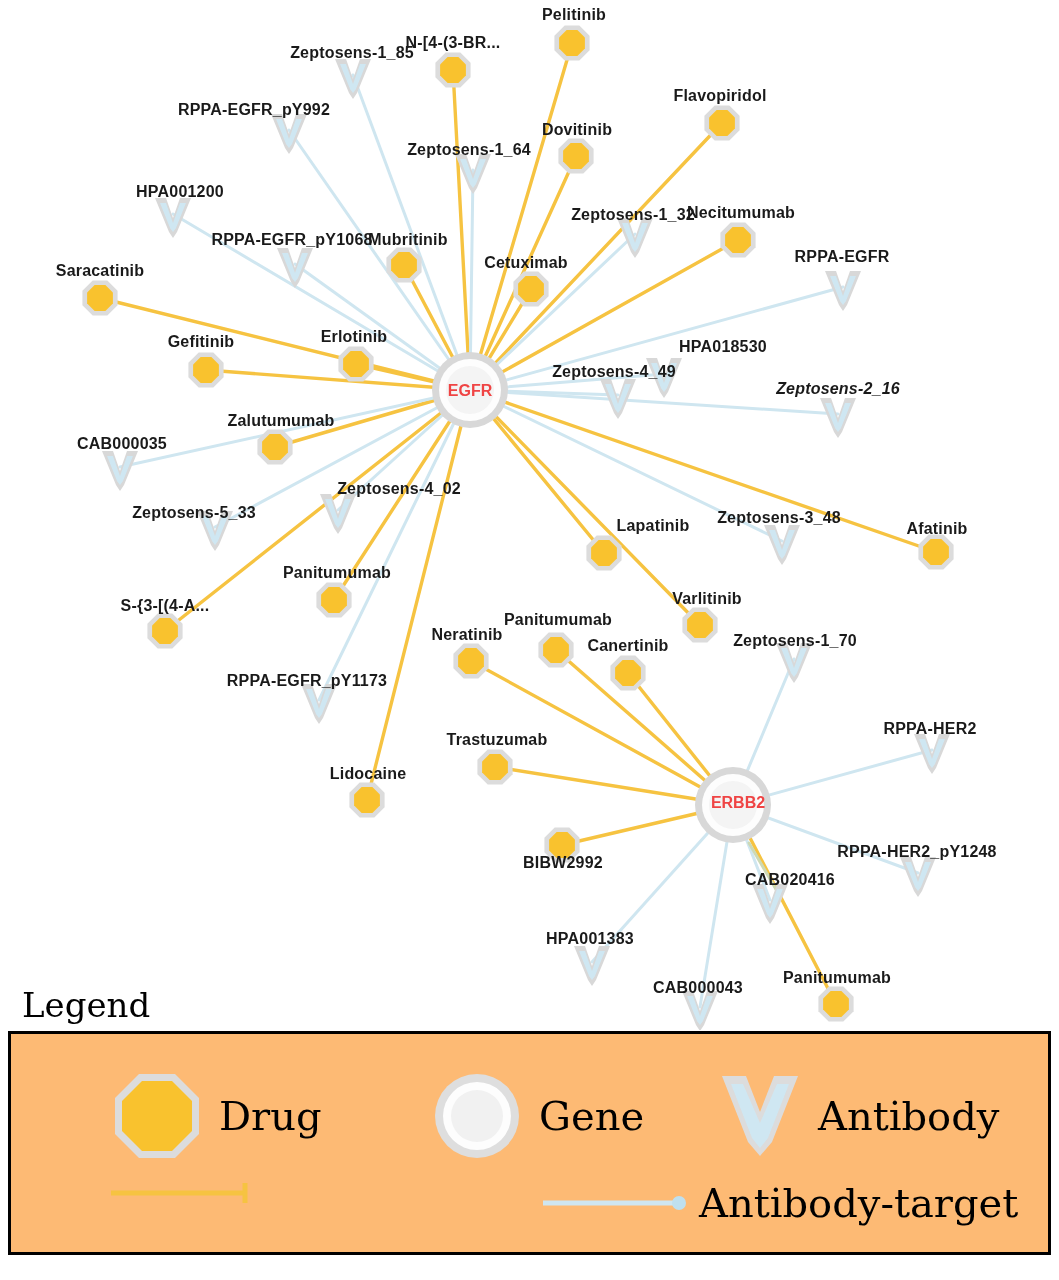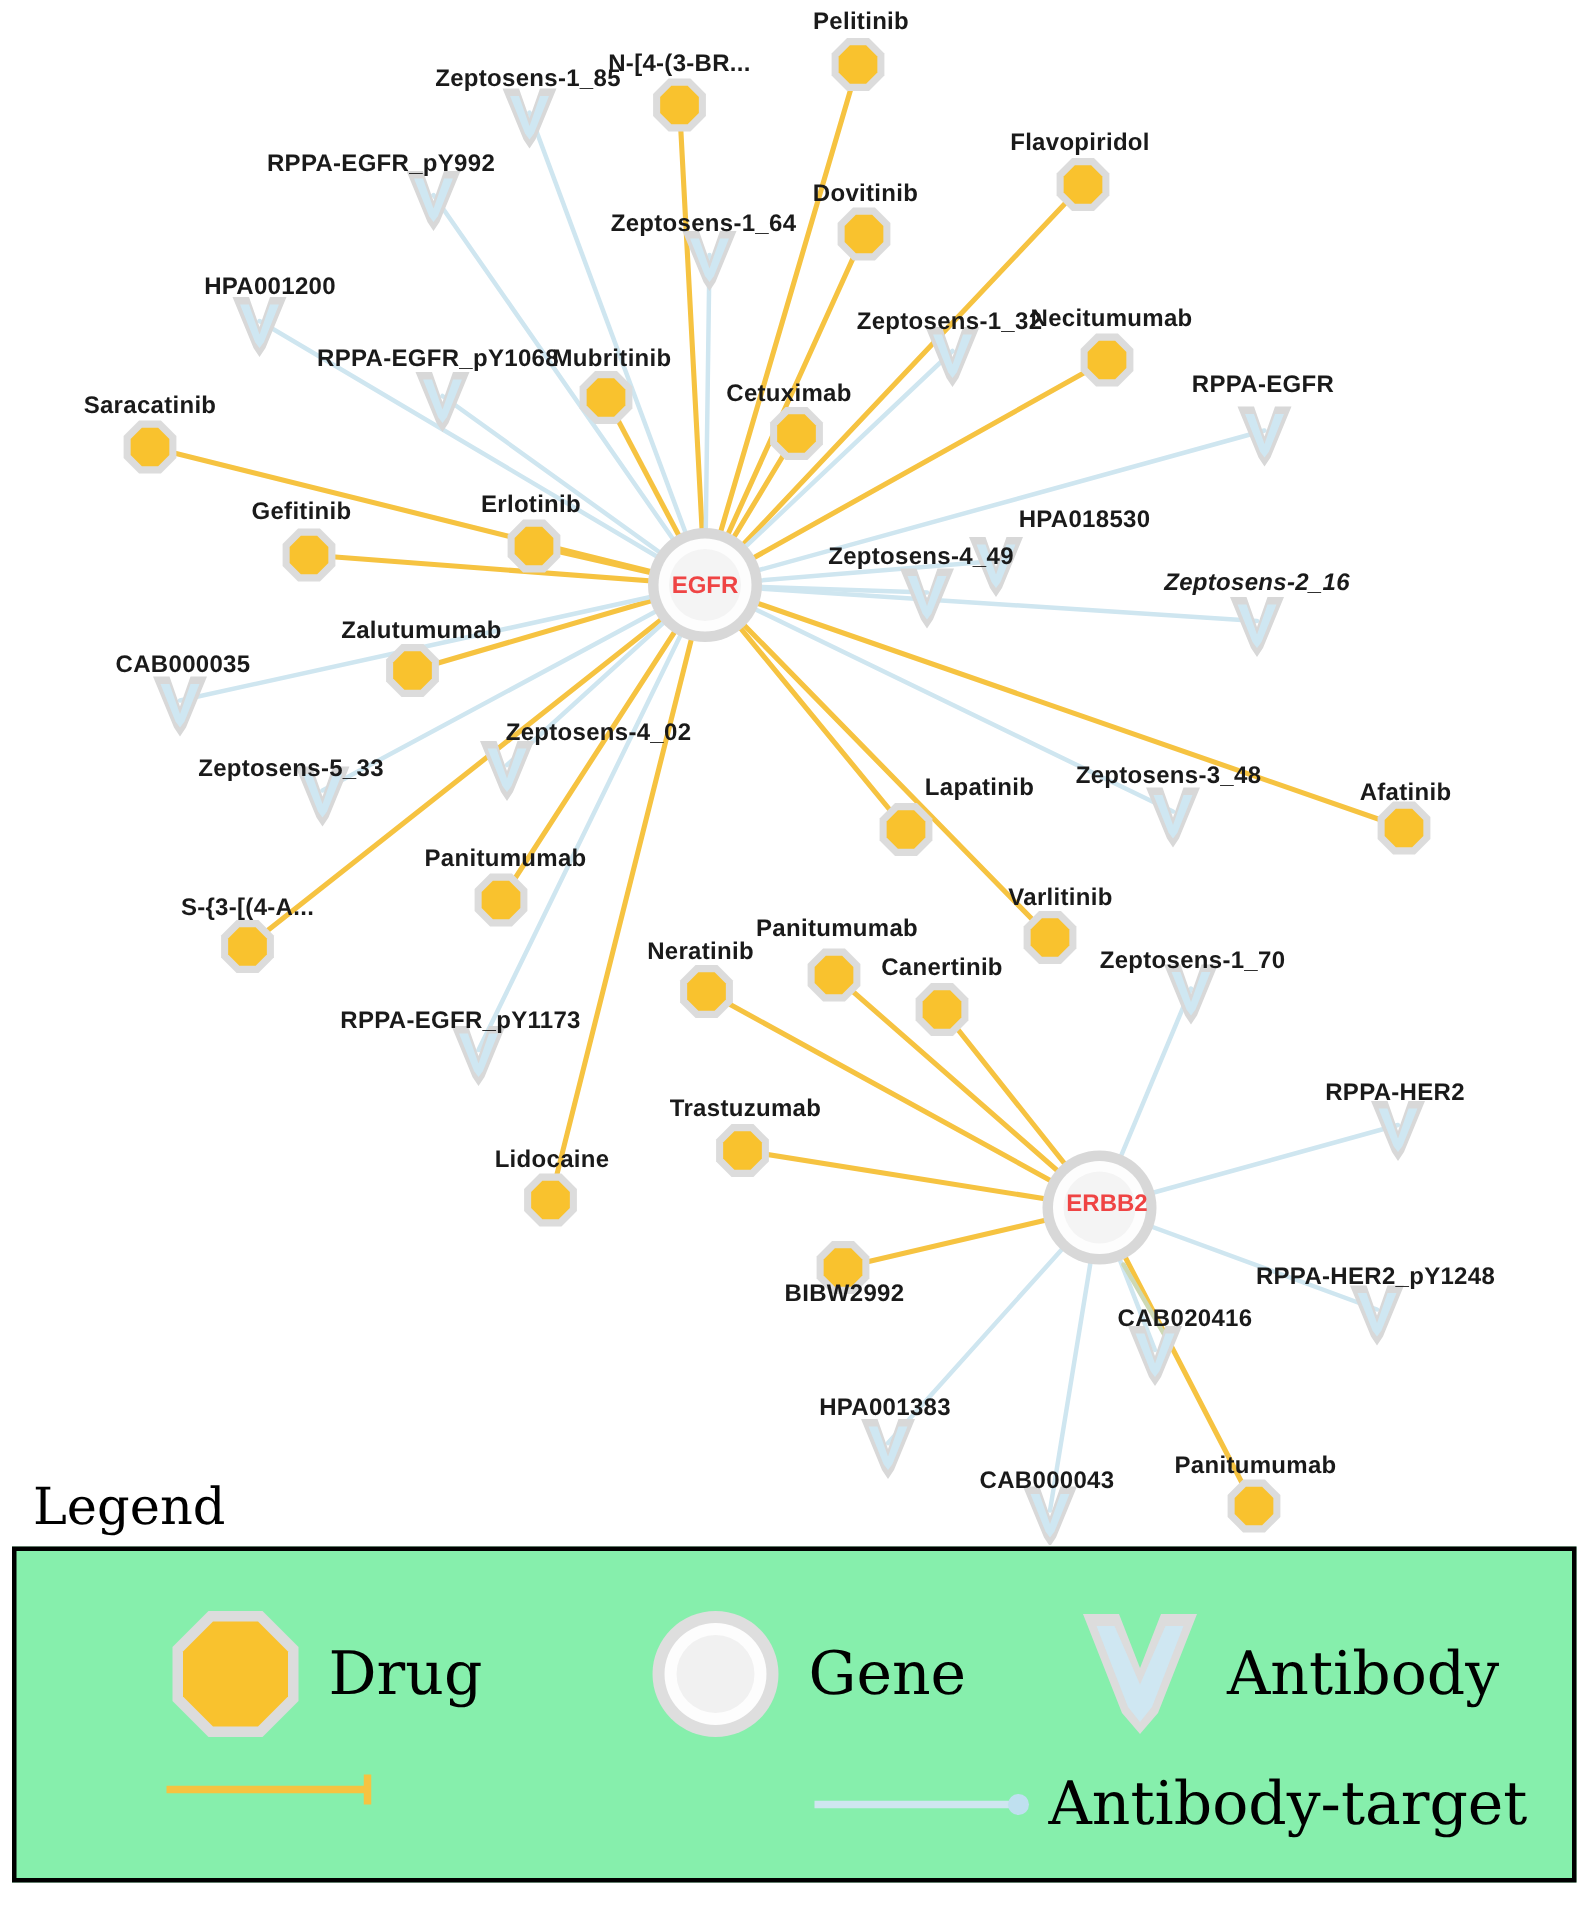--- a/index.html
+++ b/index.html
@@ -54,21 +54,21 @@
     font-family: "DejaVu Serif", serif;
     font-size: 34px;
     color: #000;
     margin-left: 22px;
     margin-bottom: 6px;
   }
   #legend-box {
     margin: 0 8px 0 8px;
     border: 3px solid #000;
     height: 218px;
-    background: #86efac;
+    background: #fdba74;
     position: relative;
   }
   .legend-row1 {
     position: absolute;
     top: 16px;
     left: 0;
     width: 100%;
     height: 110px;
   }
   .legend-item {

